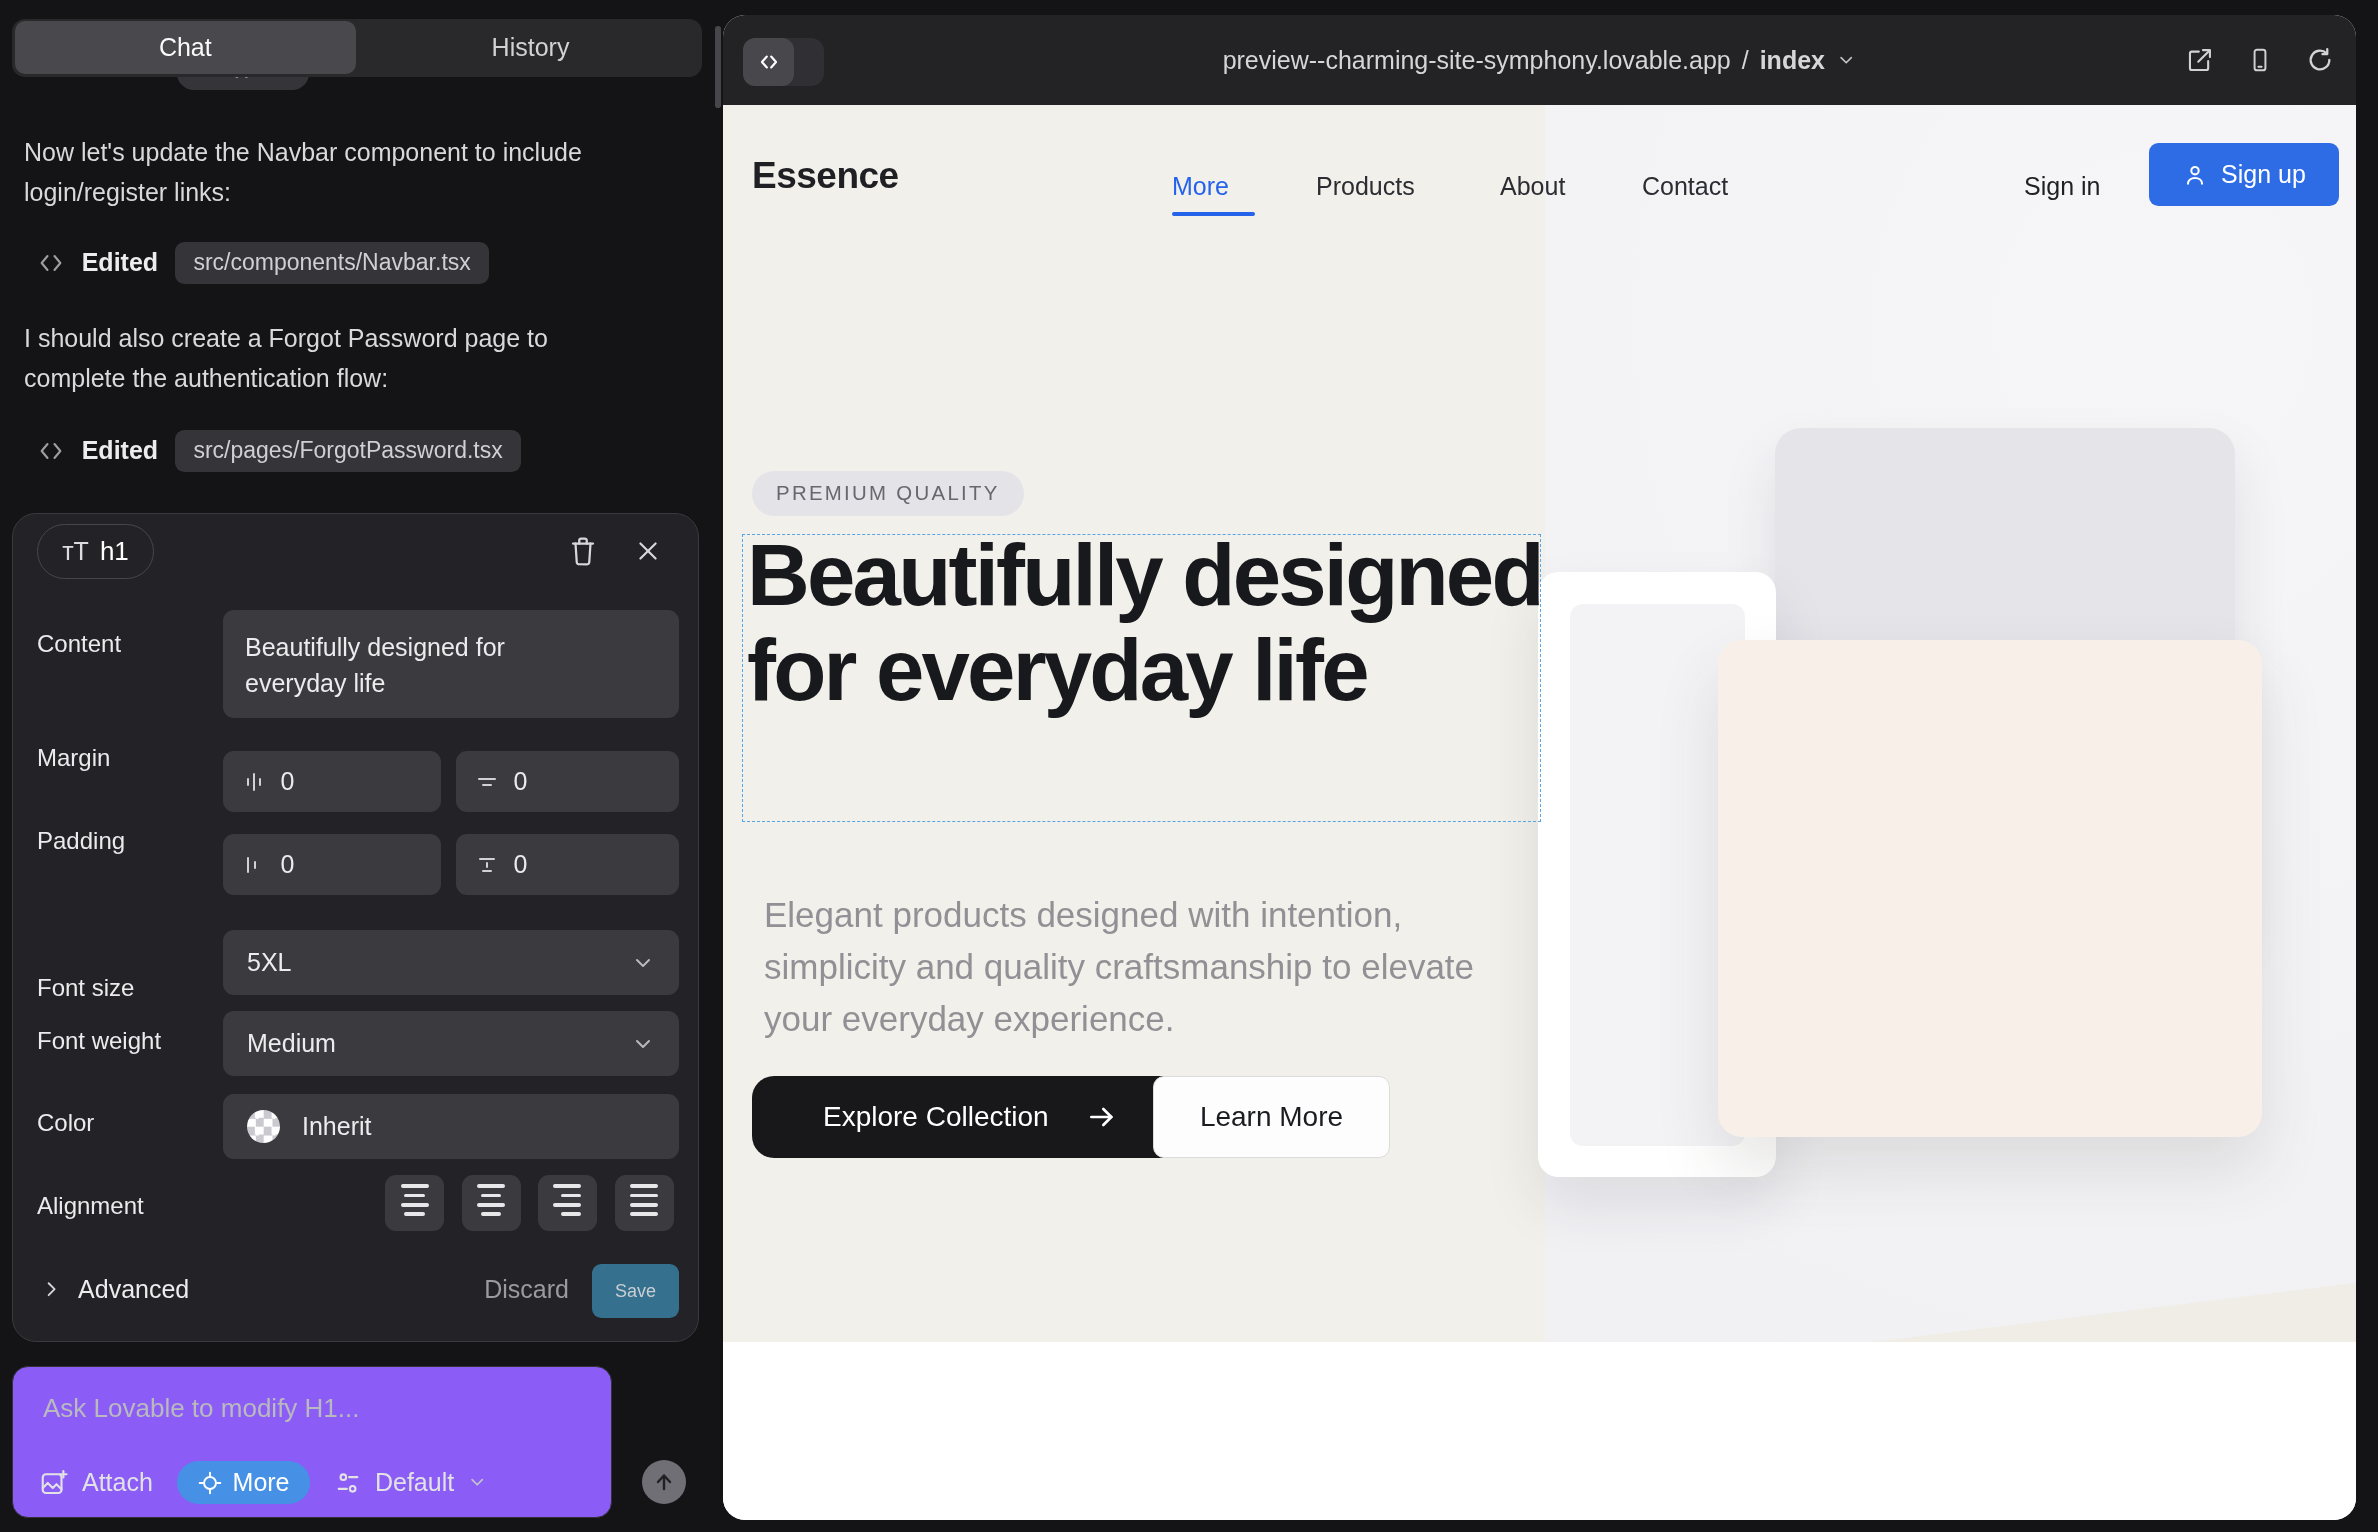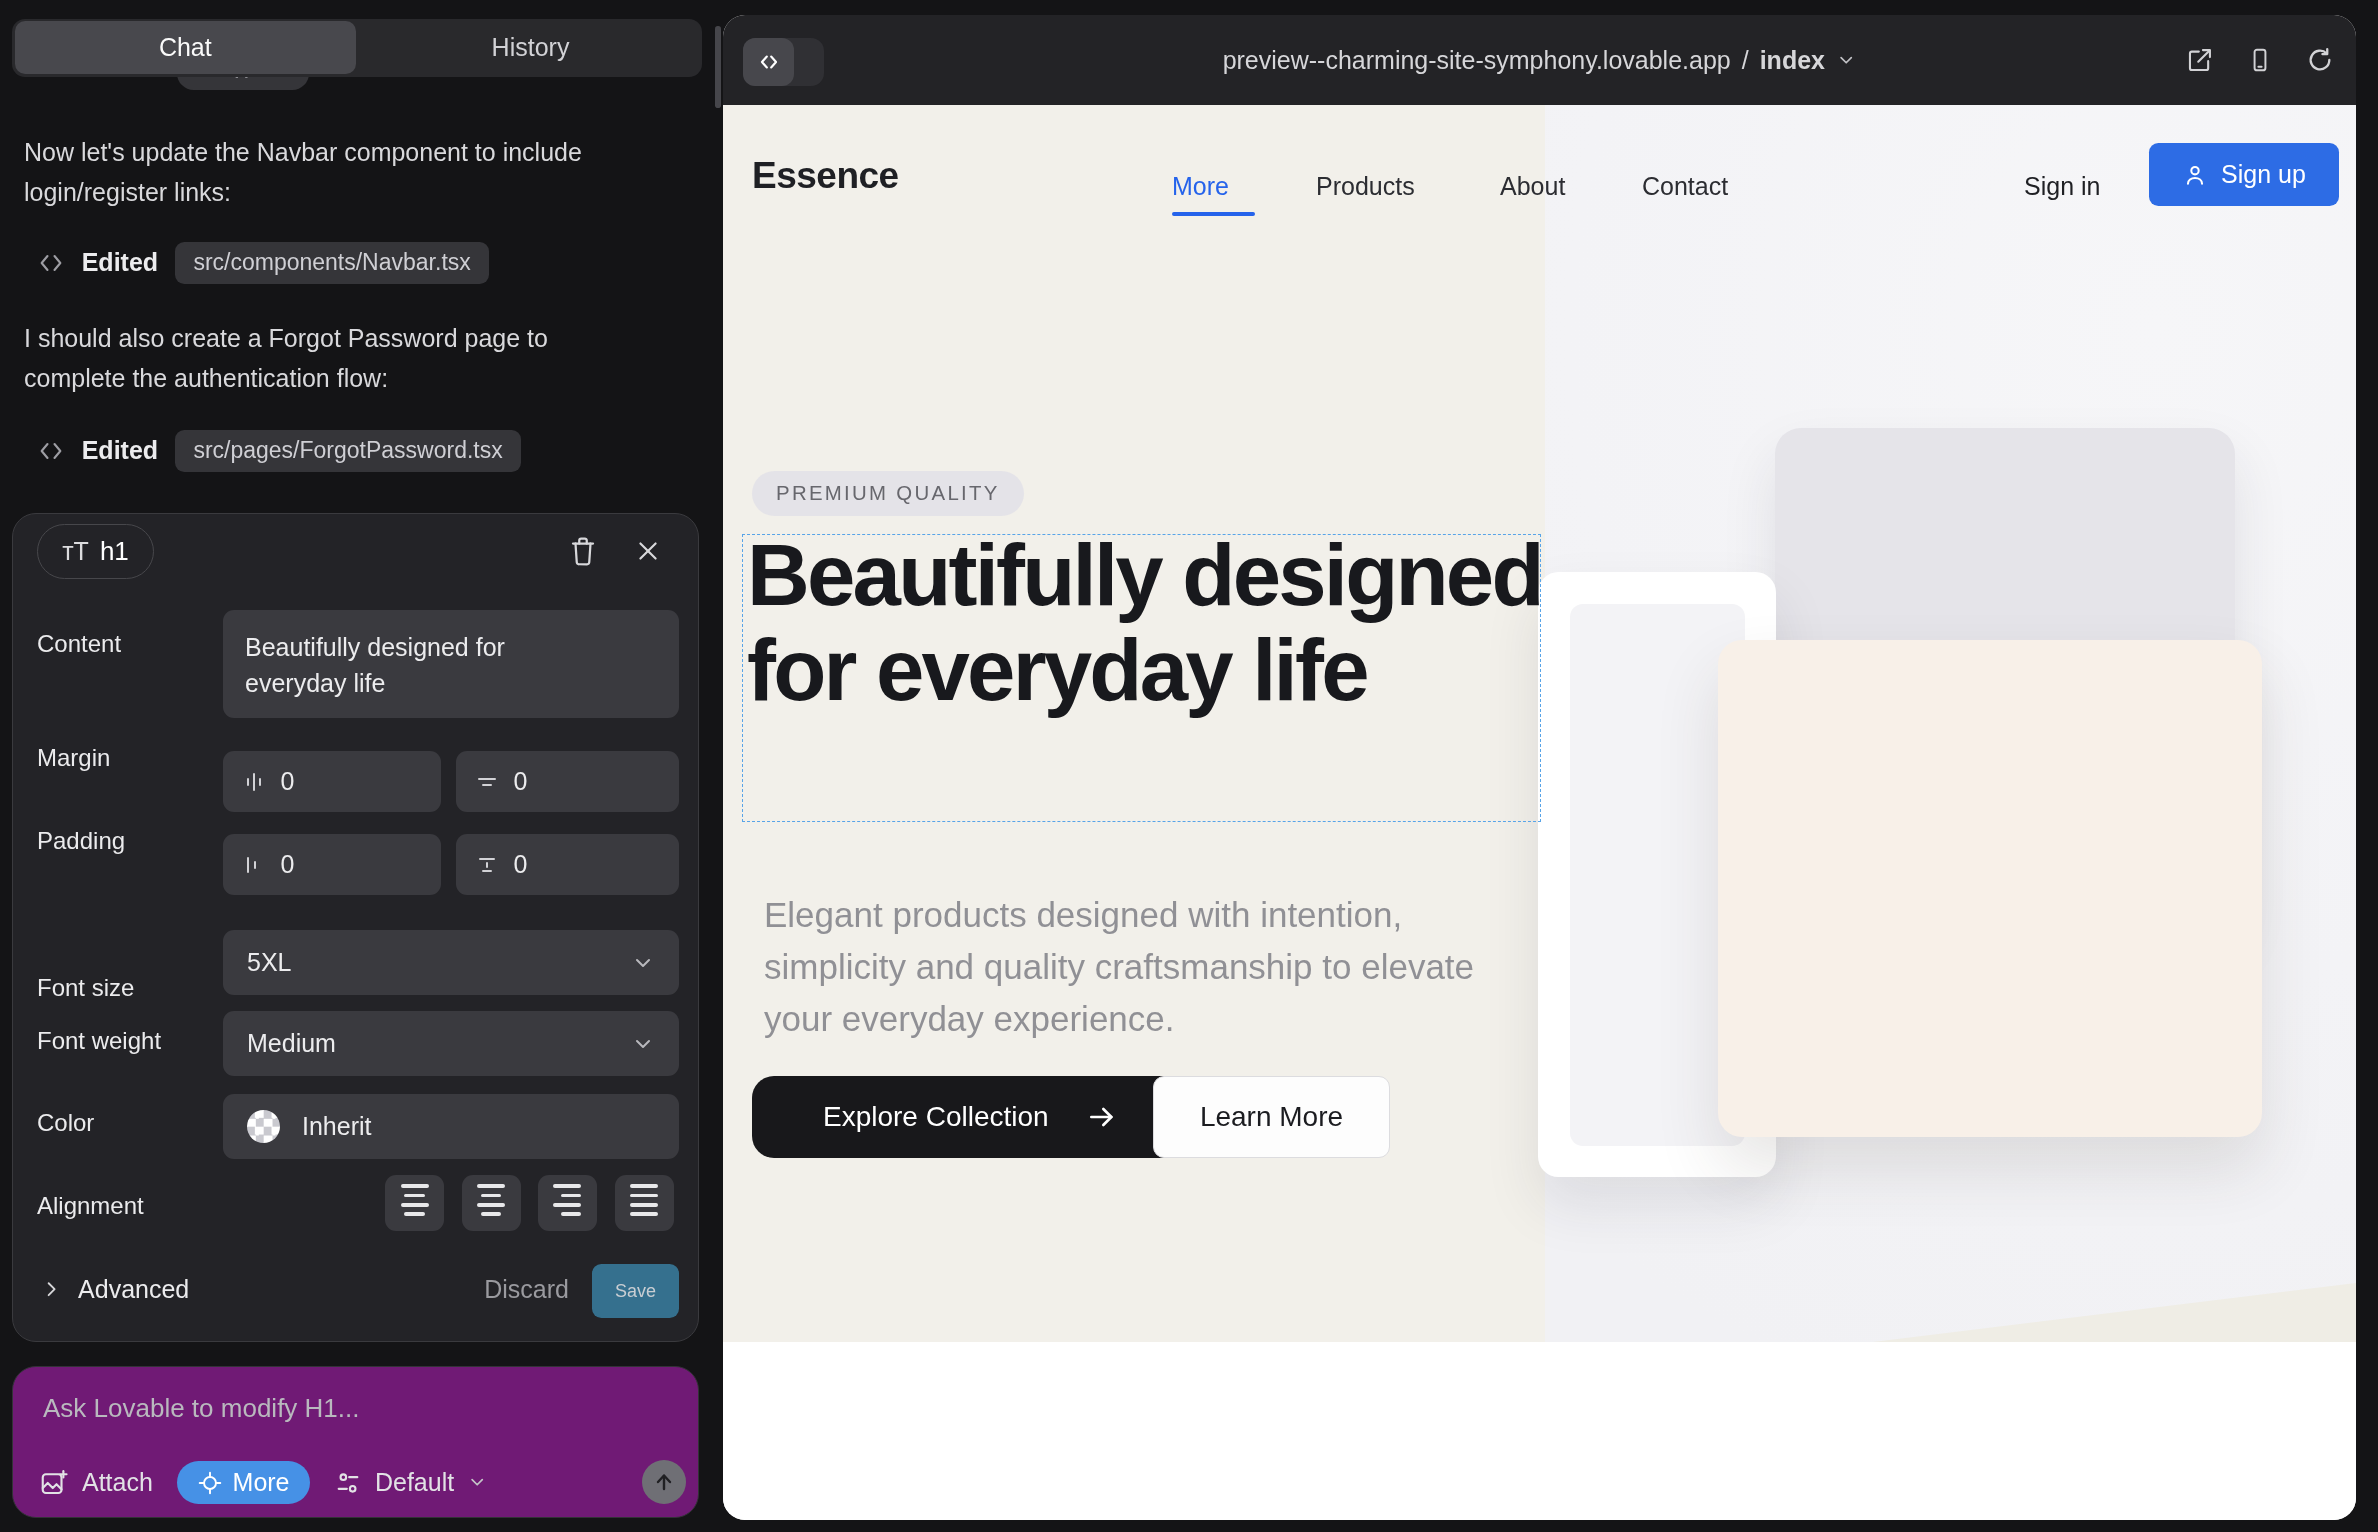--- a/index.html
+++ b/index.html
@@ -43,21 +43,21 @@
             flex-direction:column;align-items:center;justify-content:center;gap:5.6px;}
   .alignbtn i{display:block;height:3.7px;border-radius:1.9px;background:#e8e8ea;}
   .swatch{width:33px;height:33px;border-radius:50%;flex:0 0 auto;
           background:repeating-conic-gradient(#ffffff 0% 25%, #c9c9cf 0% 50%) 0 0/16.7px 16.7px;}
   .savebtn{left:579px;top:750px;width:87px;height:54px;border-radius:9.3px;background:#35708e;
            color:#c9ced3;font-size:18px;display:flex;align-items:center;justify-content:center;}
   .discard{left:458px;top:761px;width:111px;color:#9a9a9f;font-size:25px;text-align:center;}
   .advanced{left:28px;top:761px;display:flex;align-items:center;gap:16.7px;color:#ececee;font-size:25px;font-weight:500;}
 
   
-  .askbox{left:12px;top:1366px;width:687px;height:152px;border-radius:24px;background:#701a75;
+  .askbox{left:12px;top:1366px;width:600px;height:152px;border-radius:16px;background:#8b5cf6;
           border:1.9px solid #323236;box-sizing:border-box;z-index:4;}
   .askbox textarea{position:absolute;left:28px;top:24px;width:594px;height:46px;background:transparent;
           border:none;outline:none;resize:none;color:#e8e8ea;font-size:26px;
           font-family:"Liberation Sans","DejaVu Sans",sans-serif;}
   .askbox textarea::placeholder{color:#b9b9be;}
   .toolrow{left:26px;top:93px;height:45px;display:flex;align-items:center;gap:24px;color:#e2e2e5;font-size:25px;}
   .editpill{background:#4691e6;border-radius:22px;height:43px;display:flex;align-items:center;
             gap:9.3px;padding:0 20.4px;color:#fff;}
   .sendbtn{left:629px;top:93px;width:44px;height:44px;border-radius:50%;background:#6f6f75;
            display:flex;align-items:center;justify-content:center;color:#1c1c1f;}

